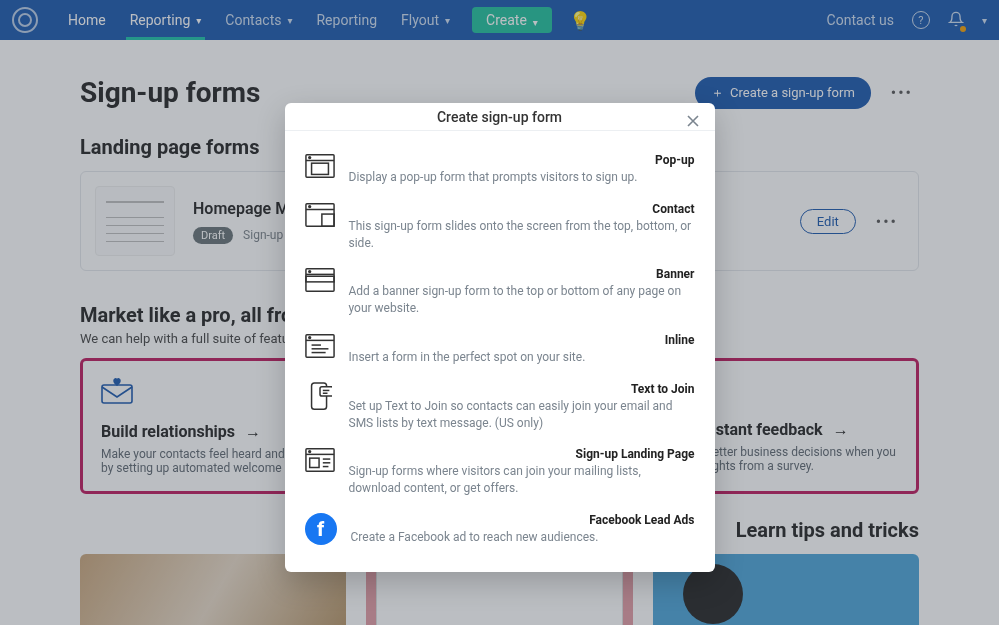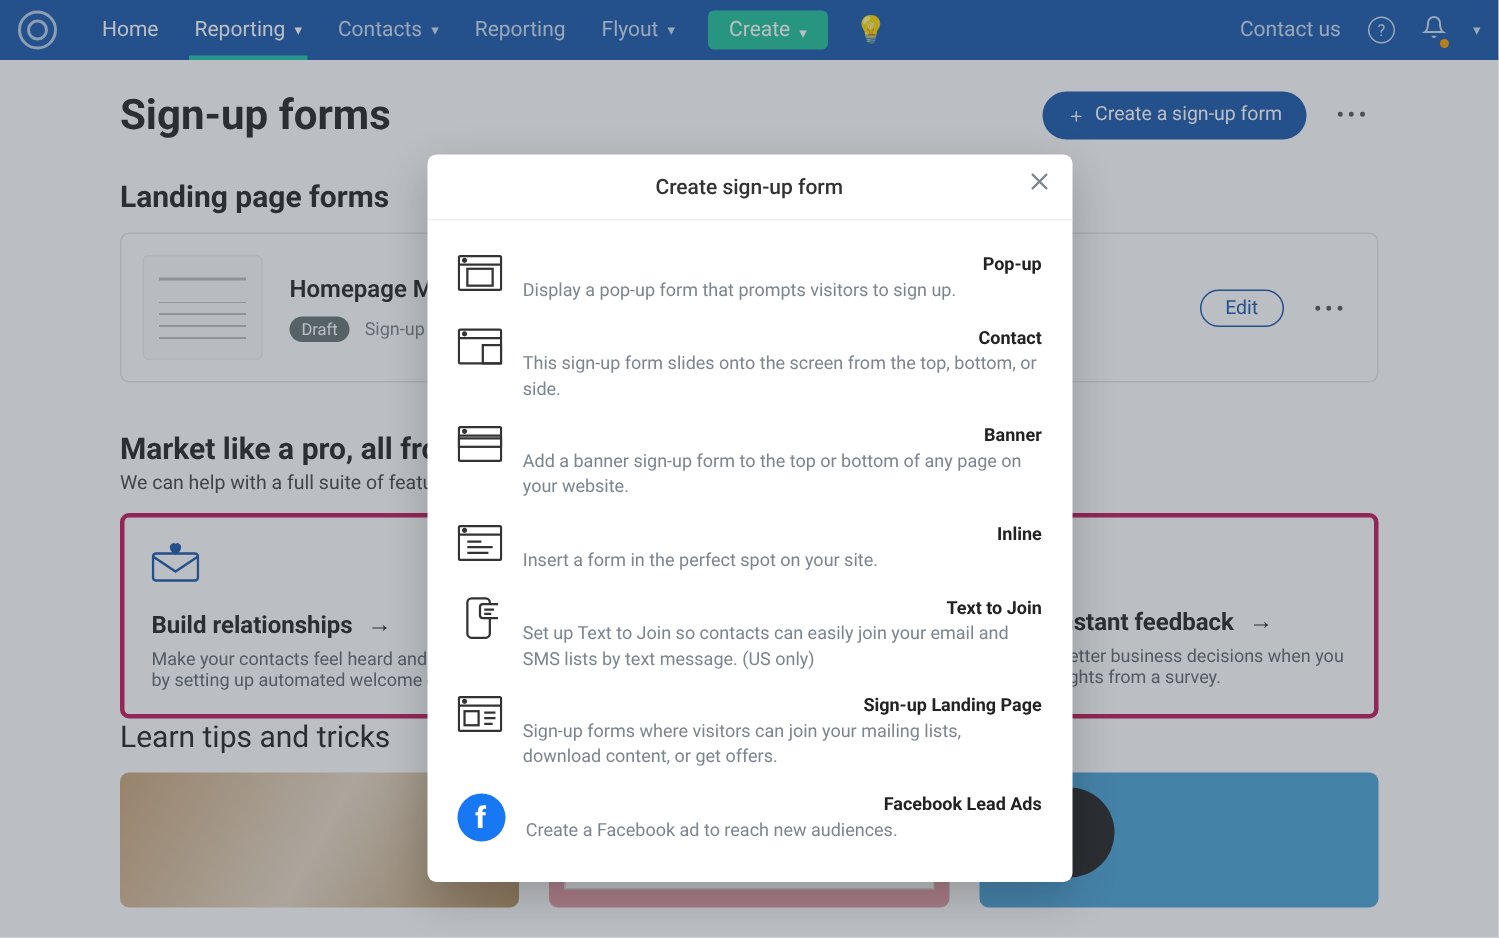--- a/index.html
+++ b/index.html
@@ -16,21 +16,21 @@
     .nav-item.active::after { content: ""; position: absolute; bottom: 0; left: 8px; right: 8px; height: 3px; background: #19c2a8; }
     .caret { font-size: 10px; }
     .create-btn { background: #1ec19c; color: #fff; padding: 5px 14px; border-radius: 4px; display: flex; align-items: flex-end; gap: 6px; margin-left: 10px; cursor: pointer; font-size: 14px; }
     .lightbulb { margin-left: 18px; color: #e4c760; font-size: 18px; }
     .nav-right { margin-left: auto; display: flex; align-items: center; gap: 18px; color: #cdddf0; font-size: 14px; }
     .helpcircle { width: 18px; height: 18px; border: 1.5px solid #cdddf0; border-radius: 50%; display: flex; align-items: center; justify-content: center; font-size: 11px; }
     .bell { position: relative; }
     .bell-dot { position:absolute; right:-2px; bottom:-2px; width:6px;height:6px;border-radius:50%;background:#f59f00;}
 
     
-    .page { padding: 20px 80px; background: #fff; height: calc(100% - 40px); overflow: hidden; }
+    .page { padding: 36px 80px; background: #fff; height: calc(100% - 40px); overflow: hidden; }
     .page-head { display:flex; align-items:center; gap:14px; margin-bottom: 26px; }
     .page-title { font-size: 28px; font-weight: 700; color: #222; flex:1; }
     .blue-btn { background:#1856ad; color:#fff; border-radius:18px; padding:7px 16px; font-size:13px; display:flex; align-items:center; gap:6px; cursor:pointer;}
     .more-dots { letter-spacing:2px; color:#555; cursor:pointer; padding:4px 6px;}
     .section-title { font-size:20px; font-weight:700; color:#222; margin-bottom:12px;}
     .lp-card { border:1px solid #e4e7eb; border-radius:6px; padding:14px; display:flex; align-items:center; gap:18px; margin-bottom:32px;}
     .thumb { width:80px; height:70px; background:#fafbfc; border:1px solid #eee; border-radius:4px; position:relative;}
     .thumb::before{content:"";position:absolute;left:10px;right:10px;top:14px;height:2px;background:#bdbdbd;}
     .thumb::after{content:"";position:absolute;left:10px;right:10px;top:30px;height:30px;background:repeating-linear-gradient(#bdbdbd,#bdbdbd 1px,transparent 1px,transparent 8px);}
     .lp-card-body{display:flex;flex-direction:column;gap:6px;}
@@ -43,33 +43,33 @@
     .mkt-title{font-size:20px;font-weight:700;color:#222;}
     .mkt-sub{font-size:13px;color:#444;margin-top:4px;margin-bottom:12px;}
     .cards-row{display:flex;gap:20px;}
     .pcard{flex:1;border:3px solid #be185d;border-radius:6px;padding:16px 18px;min-height:130px;}
     .picon{font-size:28px;color:#1856ad;margin-bottom:10px;}
     .picon.orange{color:#d87a2f;}
     .pcard-title{font-size:16px;font-weight:700;color:#222;display:flex;align-items:center;gap:10px;}
     .arrow-r{font-size:16px;}
     .pcard-desc{font-size:12px;color:#5e6770;margin-top:6px;}
 
-    .learn{font-size:20px;font-weight:400;color:#222;margin-bottom:12px;}
+    .learn{font-size:20px;font-weight:700;color:#222;margin-top:24px;margin-bottom:12px;text-align:right;}
     .tips-row{display:flex;gap:20px;}
     .tip{flex:1;height:90px;border-radius:6px;}
     .tip.a{background:linear-gradient(120deg,#c9a57a 0%,#e8d9c6 50%,#b38f5f 100%);}
     .tip.b{background:#e29aa4;position:relative;}
     .tip.b::after{content:"";position:absolute;inset:12px 10px;background:linear-gradient(#fff,#fff);border:1px solid #ddd;}
     .tip.c{background:#4aa3d8;position:relative;}
     .tip.c::after{content:"";position:absolute;left:30px;top:10px;width:60px;height:60px;border-radius:50%;background:#222;}
 
     
     .overlay{position:absolute;inset:0;background:rgba(60,70,80,0.35);display:flex;align-items:flex-start;justify-content:center;padding-top:0;}
     .modal{background:#fff;width:430px;border-radius:6px;margin-top:103px;box-shadow:0 10px 30px rgba(0,0,0,.2);overflow:hidden;}
-    .modal-head{display:flex;align-items:center;justify-content:center;position:relative;height:44px;border-bottom:1px solid #eceff2;}
+    .modal-head{display:flex;align-items:center;justify-content:center;position:relative;height:28px;border-bottom:1px solid #eceff2;}
     .modal-title{font-size:14px;color:#333;font-weight:500;}
     .modal-close{position:absolute;right:14px;top:10px;cursor:pointer;color:#7b858f;}
     .opt-list{padding:14px 20px 18px;}
     .opt{display:flex;gap:14px;align-items:flex-start;padding:8px 0;cursor:pointer;}
     .opt-icon{width:30px;height:26px;flex:0 0 30px;color:#333;display:flex;align-items:flex-start;justify-content:center;}
     .opt-icon svg{width:30px;height:26px;stroke:#333;stroke-width:1.6;fill:none;}
     .fb{width:32px;height:32px;border-radius:50%;background:#1877f2;display:flex;align-items:center;justify-content:center;color:#fff;font-weight:800;font-size:20px;flex:0 0 32px;}
     .opt-body{flex:1;}
     .opt-title{font-size:12px;font-weight:700;color:#222;margin-bottom:2px;text-align:right;}
     .opt-desc{font-size:12px;color:#7b858f;line-height:1.4;}

